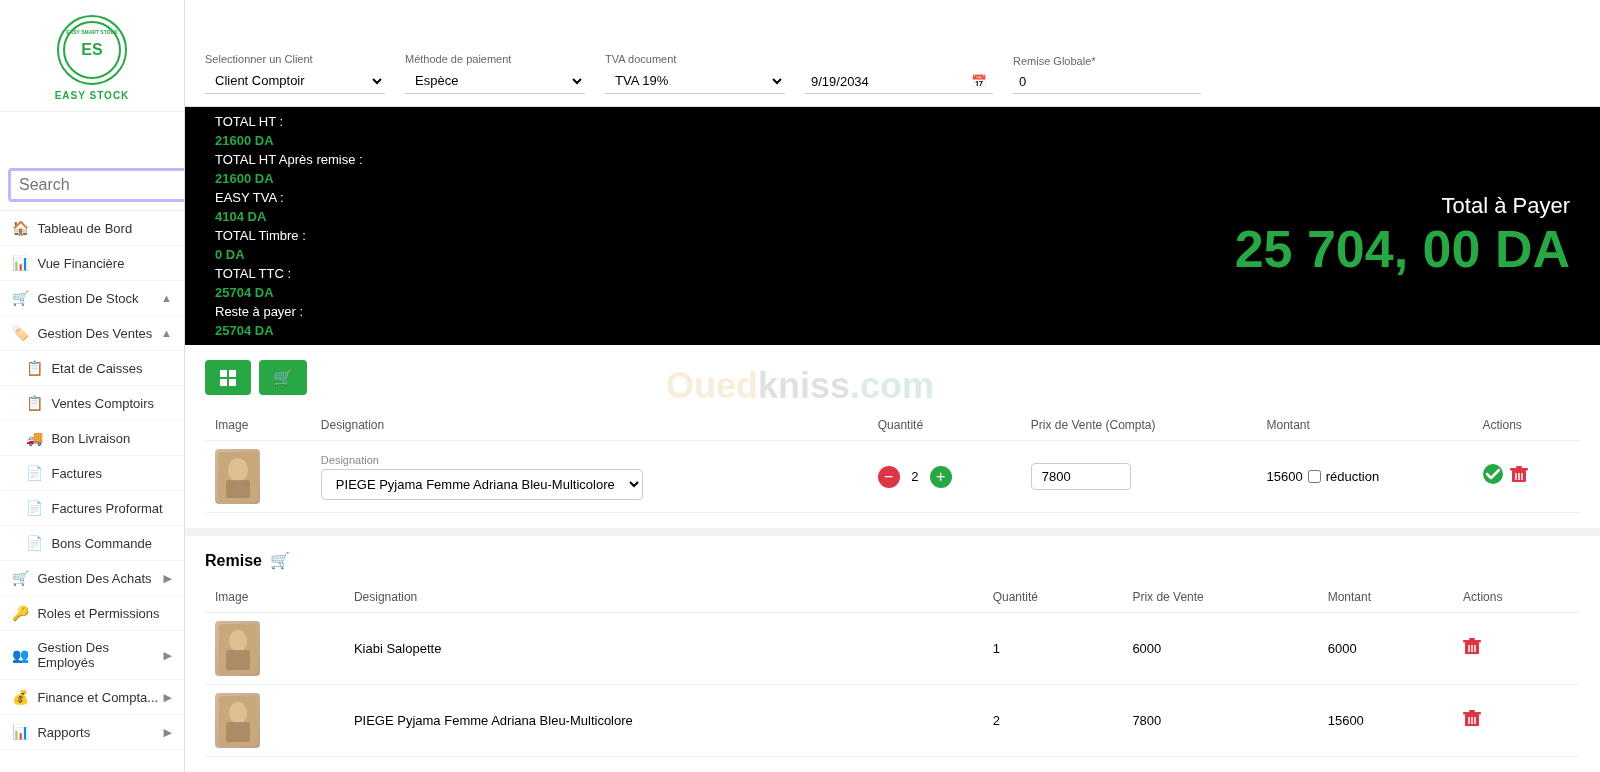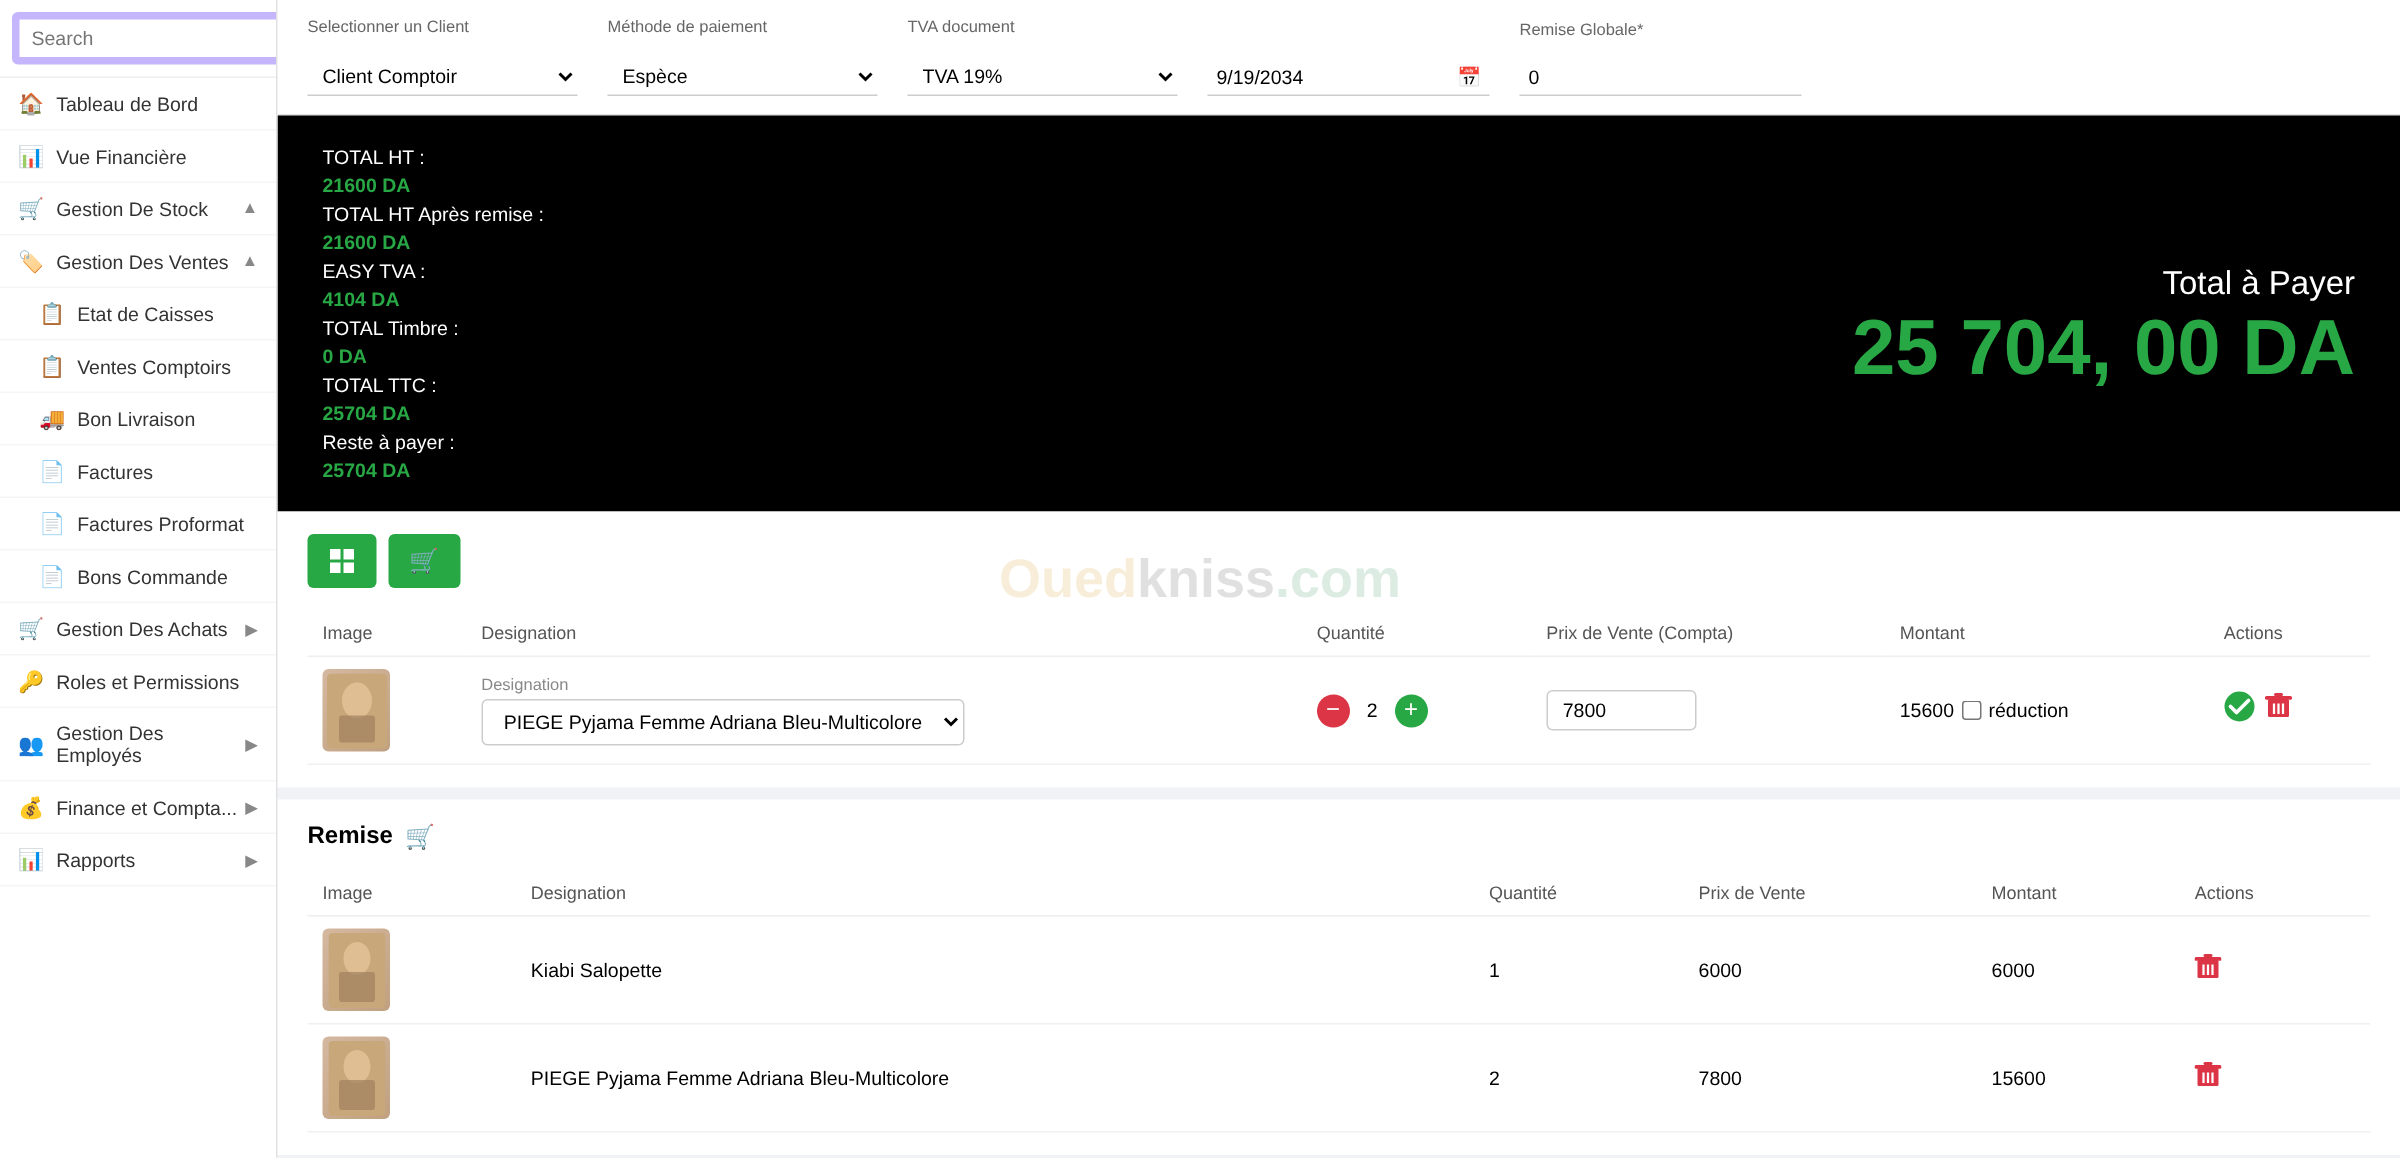--- a/index.html
+++ b/index.html
@@ -41,25 +41,26 @@
     .sidebar-user .role { color: #666; font-size: 12px; margin-top: 3px; }
     .sidebar-user .role::before { content: "🔑 "; }
     .search-container {
       padding: 8px;
       border-bottom: 1px solid #eee;
       display: flex;
       align-items: center;
     }
     .search-container input {
       flex: 1;
-      border: 5px solid #c4b5fd;
+      border: 3px solid #c4b5fd;
       border-radius: 4px 0 0 4px;
       padding: 5px 8px;
-      font-size: 13px;
+      font-size: 16px;
       outline: none;
+      margin-top: 48px;
     }
     .sidebar-nav { flex: 1; }
     .nav-item {
       display: flex;
       align-items: center;
       padding: 9px 12px;
       cursor: pointer;
       color: #333;
       font-size: 13px;
       border-bottom: 1px solid #f5f5f5;
@@ -81,21 +82,22 @@
       background: #fff;
       padding: 12px 20px;
       display: flex;
       align-items: flex-end;
       gap: 20px;
       border-bottom: 1px solid #e0e0e0;
     }
     .form-group {
       display: flex;
       flex-direction: column;
-      gap: 14px;
+      gap: 3px;
+      margin-top: 41px;
     }
     .form-group label { font-size: 11px; color: #666; }
     .form-group select, .form-group input {
       border: none;
       border-bottom: 1px solid #ccc;
       padding: 4px 6px;
       font-size: 13px;
       background: transparent;
       outline: none;
       min-width: 180px;
@@ -246,20 +248,30 @@
       white-space: nowrap;
     }
     .watermark .oued { color: #cc8800; }
     .watermark .kniss { color: #333; }
     .watermark .com { color: #15803d; }
   </style>
 </head>
 <body>
 
 <aside class="sidebar">
+  <div class="sidebar-logo">
+    <div class="logo-circle">
+      <svg width="60" height="60" viewBox="0 0 60 60">
+        <circle cx="30" cy="30" r="28" fill="none" stroke="#28a745" stroke-width="2"></circle>
+        <text x="30" y="35" text-anchor="middle" fill="#28a745" font-size="16" font-weight="bold" font-family="Arial">ES</text>
+        <text x="30" y="14" text-anchor="middle" fill="#28a745" font-size="5" font-family="Arial">EASY SMART STOCK</text>
+      </svg>
+    </div>
+    <div class="logo-text">EASY STOCK</div>
+  </div>
   <div class="search-container">
     <input type="text" placeholder="Search" style="">
 
   </div>
   <nav class="sidebar-nav">
     <div class="nav-item">
       <span class="nav-icon">🏠</span>
       <span>Tableau de Bord</span>
     </div>
     <div class="nav-item">

